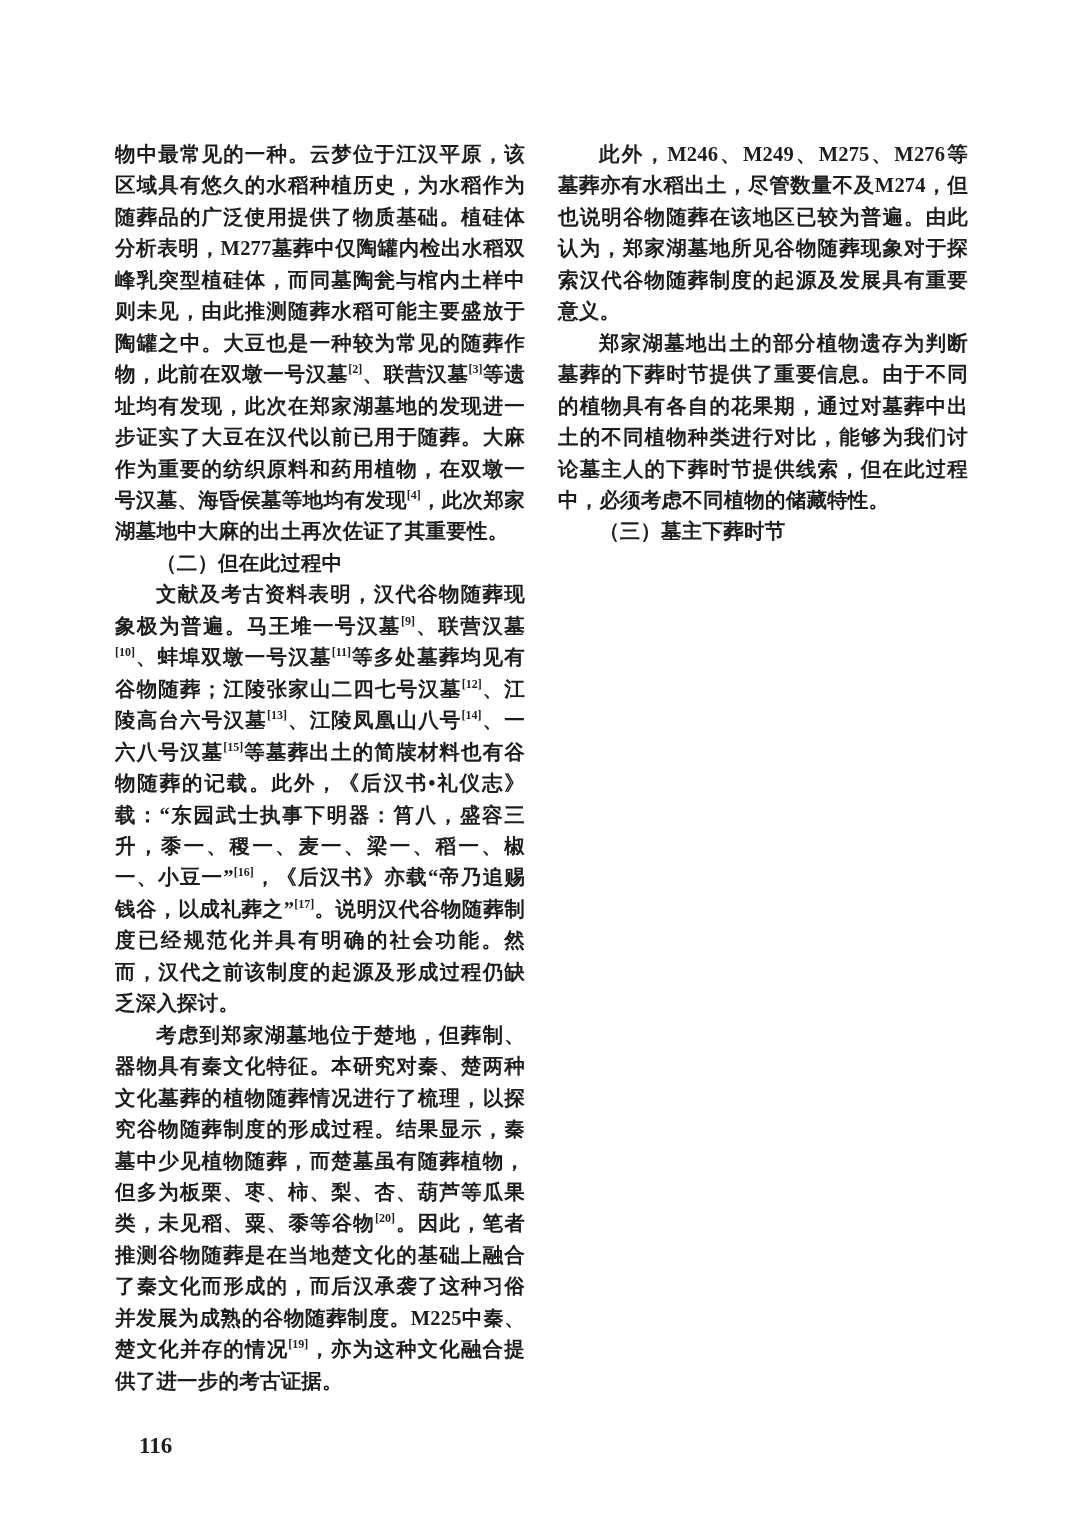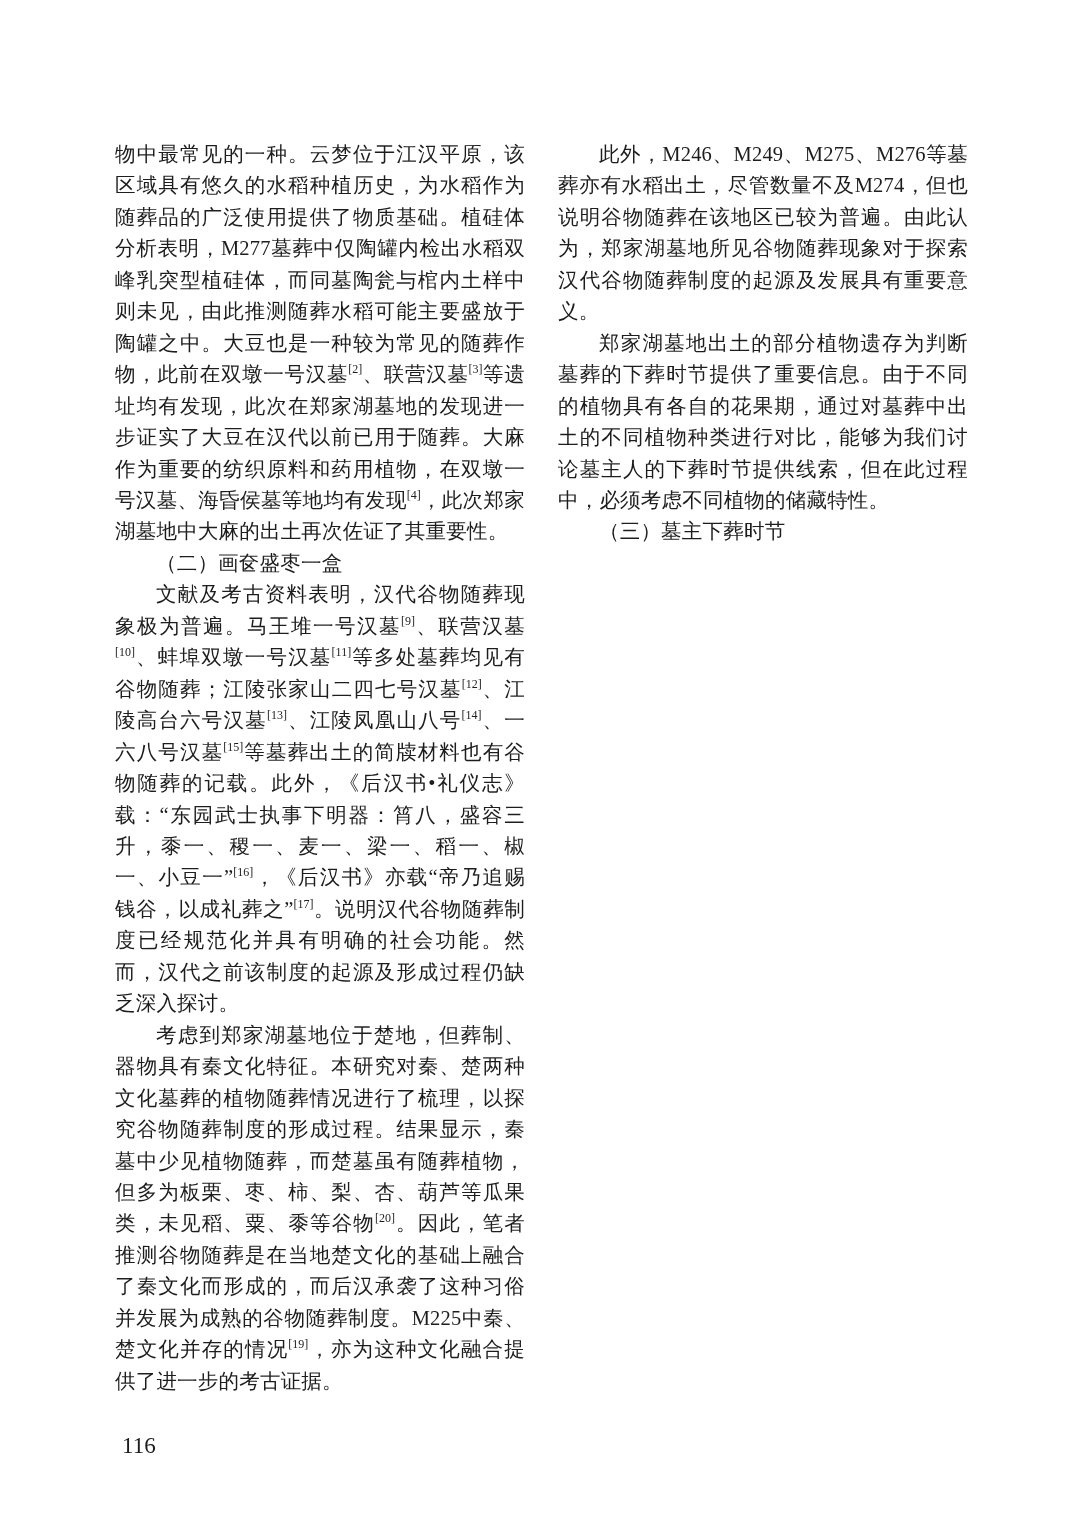--- a/index.html
+++ b/index.html
@@ -11,20 +11,21 @@
     width: 1080px;
     height: 1519px;
     position: relative;
     font-family: "Liberation Serif", "DejaVu Serif", serif;
     color: #1d1d1d;
   }
   .page {
     position: absolute;
     inset: 0;
     background: #ffffff;
+    font-weight: bold;
   }
   .article-content {
     position: absolute;
     left: 115px;
     top: 139px;
     width: 853px;
     height: 1260px;
     column-count: 2;
     column-gap: 33px;
     column-fill: auto;
@@ -44,34 +45,34 @@
     text-indent: 2em;
   }
   sup.ref {
     font-size: 12px;
     line-height: 0;
     vertical-align: super;
     letter-spacing: 0;
   }
   .page-number {
     position: absolute;
-    left: 122px;
+    left: 139px;
     top: 1431px;
     font-size: 23px;
     line-height: 30px;
     color: #1d1d1d;
   }
 </style>
 </head>
 <body>
 
 <div class="page">
   <div class="article-content">
       <p>物中最常见的一种。云梦位于江汉平原，该区域具有悠久的水稻种植历史，为水稻作为随葬品的广泛使用提供了物质基础。植硅体分析表明，M277墓葬中仅陶罐内检出水稻双峰乳突型植硅体，而同墓陶瓮与棺内土样中则未见，由此推测随葬水稻可能主要盛放于陶罐之中。大豆也是一种较为常见的随葬作物，此前在双墩一号汉墓<sup class="ref">[2]</sup>、联营汉墓<sup class="ref">[3]</sup>等遗址均有发现，此次在郑家湖墓地的发现进一步证实了大豆在汉代以前已用于随葬。大麻作为重要的纺织原料和药用植物，在双墩一号汉墓、海昏侯墓等地均有发现<sup class="ref">[4]</sup>，此次郑家湖墓地中大麻的出土再次佐证了其重要性。</p>
-      <p class="indent">（二）画奁盛枣一盒</p>
+      <p class="indent">（二）但在此过程中</p>
       <p class="indent">文献及考古资料表明，汉代谷物随葬现象极为普遍。马王堆一号汉墓<sup class="ref">[9]</sup>、联营汉墓<sup class="ref">[10]</sup>、蚌埠双墩一号汉墓<sup class="ref">[11]</sup>等多处墓葬均见有谷物随葬；江陵张家山二四七号汉墓<sup class="ref">[12]</sup>、江陵高台六号汉墓<sup class="ref">[13]</sup>、江陵凤凰山八号<sup class="ref">[14]</sup>、一六八号汉墓<sup class="ref">[15]</sup>等墓葬出土的简牍材料也有谷物随葬的记载。此外，《后汉书•礼仪志》载：“东园武士执事下明器：筲八，盛容三升，黍一、稷一、麦一、梁一、稻一、椒一、小豆一”<sup class="ref">[16]</sup>，《后汉书》亦载“帝乃追赐钱谷，以成礼葬之”<sup class="ref">[17]</sup>。说明汉代谷物随葬制度已经规范化并具有明确的社会功能。然而，汉代之前该制度的起源及形成过程仍缺乏深入探讨。</p>
       <p class="indent">考虑到郑家湖墓地位于楚地，但葬制、器物具有秦文化特征。本研究对秦、楚两种文化墓葬的植物随葬情况进行了梳理，以探究谷物随葬制度的形成过程。结果显示，秦墓中少见植物随葬，而楚墓虽有随葬植物，但多为板栗、枣、柿、梨、杏、葫芦等瓜果类，未见稻、粟、黍等谷物<sup class="ref">[20]</sup>。因此，笔者推测谷物随葬是在当地楚文化的基础上融合了秦文化而形成的，而后汉承袭了这种习俗并发展为成熟的谷物随葬制度。M225中秦、楚文化并存的情况<sup class="ref">[19]</sup>，亦为这种文化融合提供了进一步的考古证据。</p>
       <p class="indent">此外，M246、M249、M275、M276等墓葬亦有水稻出土，尽管数量不及M274，但也说明谷物随葬在该地区已较为普遍。由此认为，郑家湖墓地所见谷物随葬现象对于探索汉代谷物随葬制度的起源及发展具有重要意义。</p>
       <p class="indent">郑家湖墓地出土的部分植物遗存为判断墓葬的下葬时节提供了重要信息。由于不同的植物具有各自的花果期，通过对墓葬中出土的不同植物种类进行对比，能够为我们讨论墓主人的下葬时节提供线索，但在此过程中，必须考虑不同植物的储藏特性。</p>
       <p class="indent">（三）墓主下葬时节</p>
     </div>
   <div class="page-number">116</div>
 </div>
 
 </body></html>

